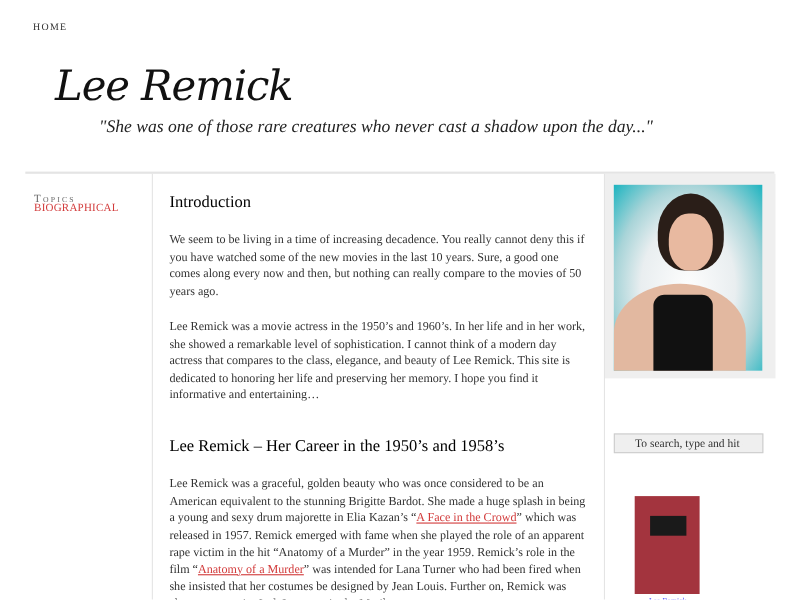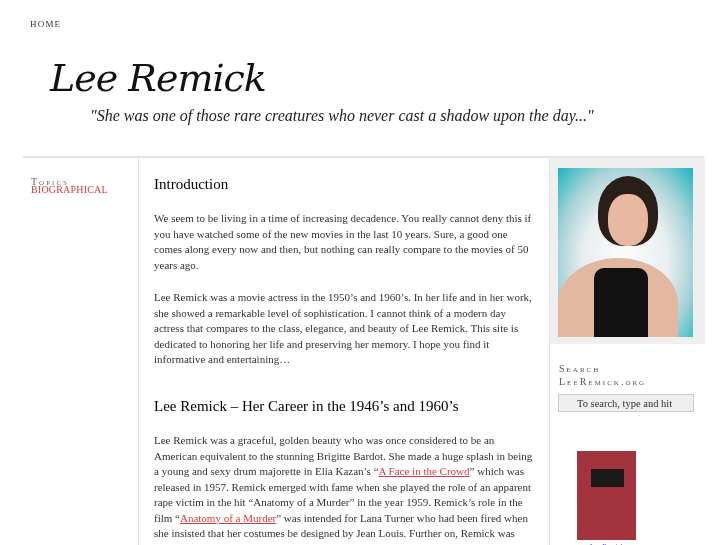--- a/index.html
+++ b/index.html
@@ -47,36 +47,32 @@
 <div class="wrap">
   <div class="left">
     <div class="topics-title">Topics</div>
     <a href="#" class="topics-item">BIOGRAPHICAL</a>
   </div>
 
   <div class="main">
     <h2 style="top:18px">Introduction</h2>
     <p style="top:53px">We seem to be living in a time of increasing decadence. You really cannot deny this if you have watched some of the new movies in the last 10 years. Sure, a good one comes along every now and then, but nothing can really compare to the movies of 50 years ago.</p>
     <p style="top:132px">Lee Remick was a movie actress in the 1950’s and 1960’s. In her life and in her work, she showed a remarkable level of sophistication. I cannot think of a modern day actress that compares to the class, elegance, and beauty of Lee Remick. This site is dedicated to honoring her life and preserving her memory. I hope you find it informative and entertaining…</p>
-    <h2 style="top:240px">Lee Remick – Her Career in the 1946’s and 1960’s</h2>
+    <h2 style="top:240px">Lee Remick – Her Career in the 1950’s and 1958’s</h2>
     <p style="top:275px"><span>Lee Remick was a graceful, golden beauty who was once considered to be an American equivalent to the stunning Brigitte Bardot. She made a huge splash in being a young and sexy drum majorette in Elia Kazan’s “</span><a href="#">A Face in the Crowd</a><span>” which was released in 1957. Remick emerged with fame when she played the role of an apparent rape victim in the hit “Anatomy of a Murder” in the year 1959. Remick’s role in the film “</span><a href="#">Anatomy of a Murder</a><span>” was intended for Lana Turner who had been fired when she insisted that her costumes be designed by Jean Louis. Further on, Remick was also cast opposite Jack Lemmon in the Marilyn</span></p>
   </div>
 
   <div class="right">
     <div class="photo-box">
       <div class="photo">
         <div class="shoulders"></div>
         <div class="hair"></div>
         <div class="face"></div>
         <div class="dress"></div>
       </div>
     </div>
-    <div class="search-title">
-      <div>Search</div>
-      <div>LeeRemick.org</div>
-    </div>
     <input class="search-input" type="text" value="To search, type and hit enter" style="">
     <div class="book">
         <div class="label"></div>
       </div>
     <div class="book-caption">Lee Remick</div>
   </div>
 </div>
 
 </body></html>

